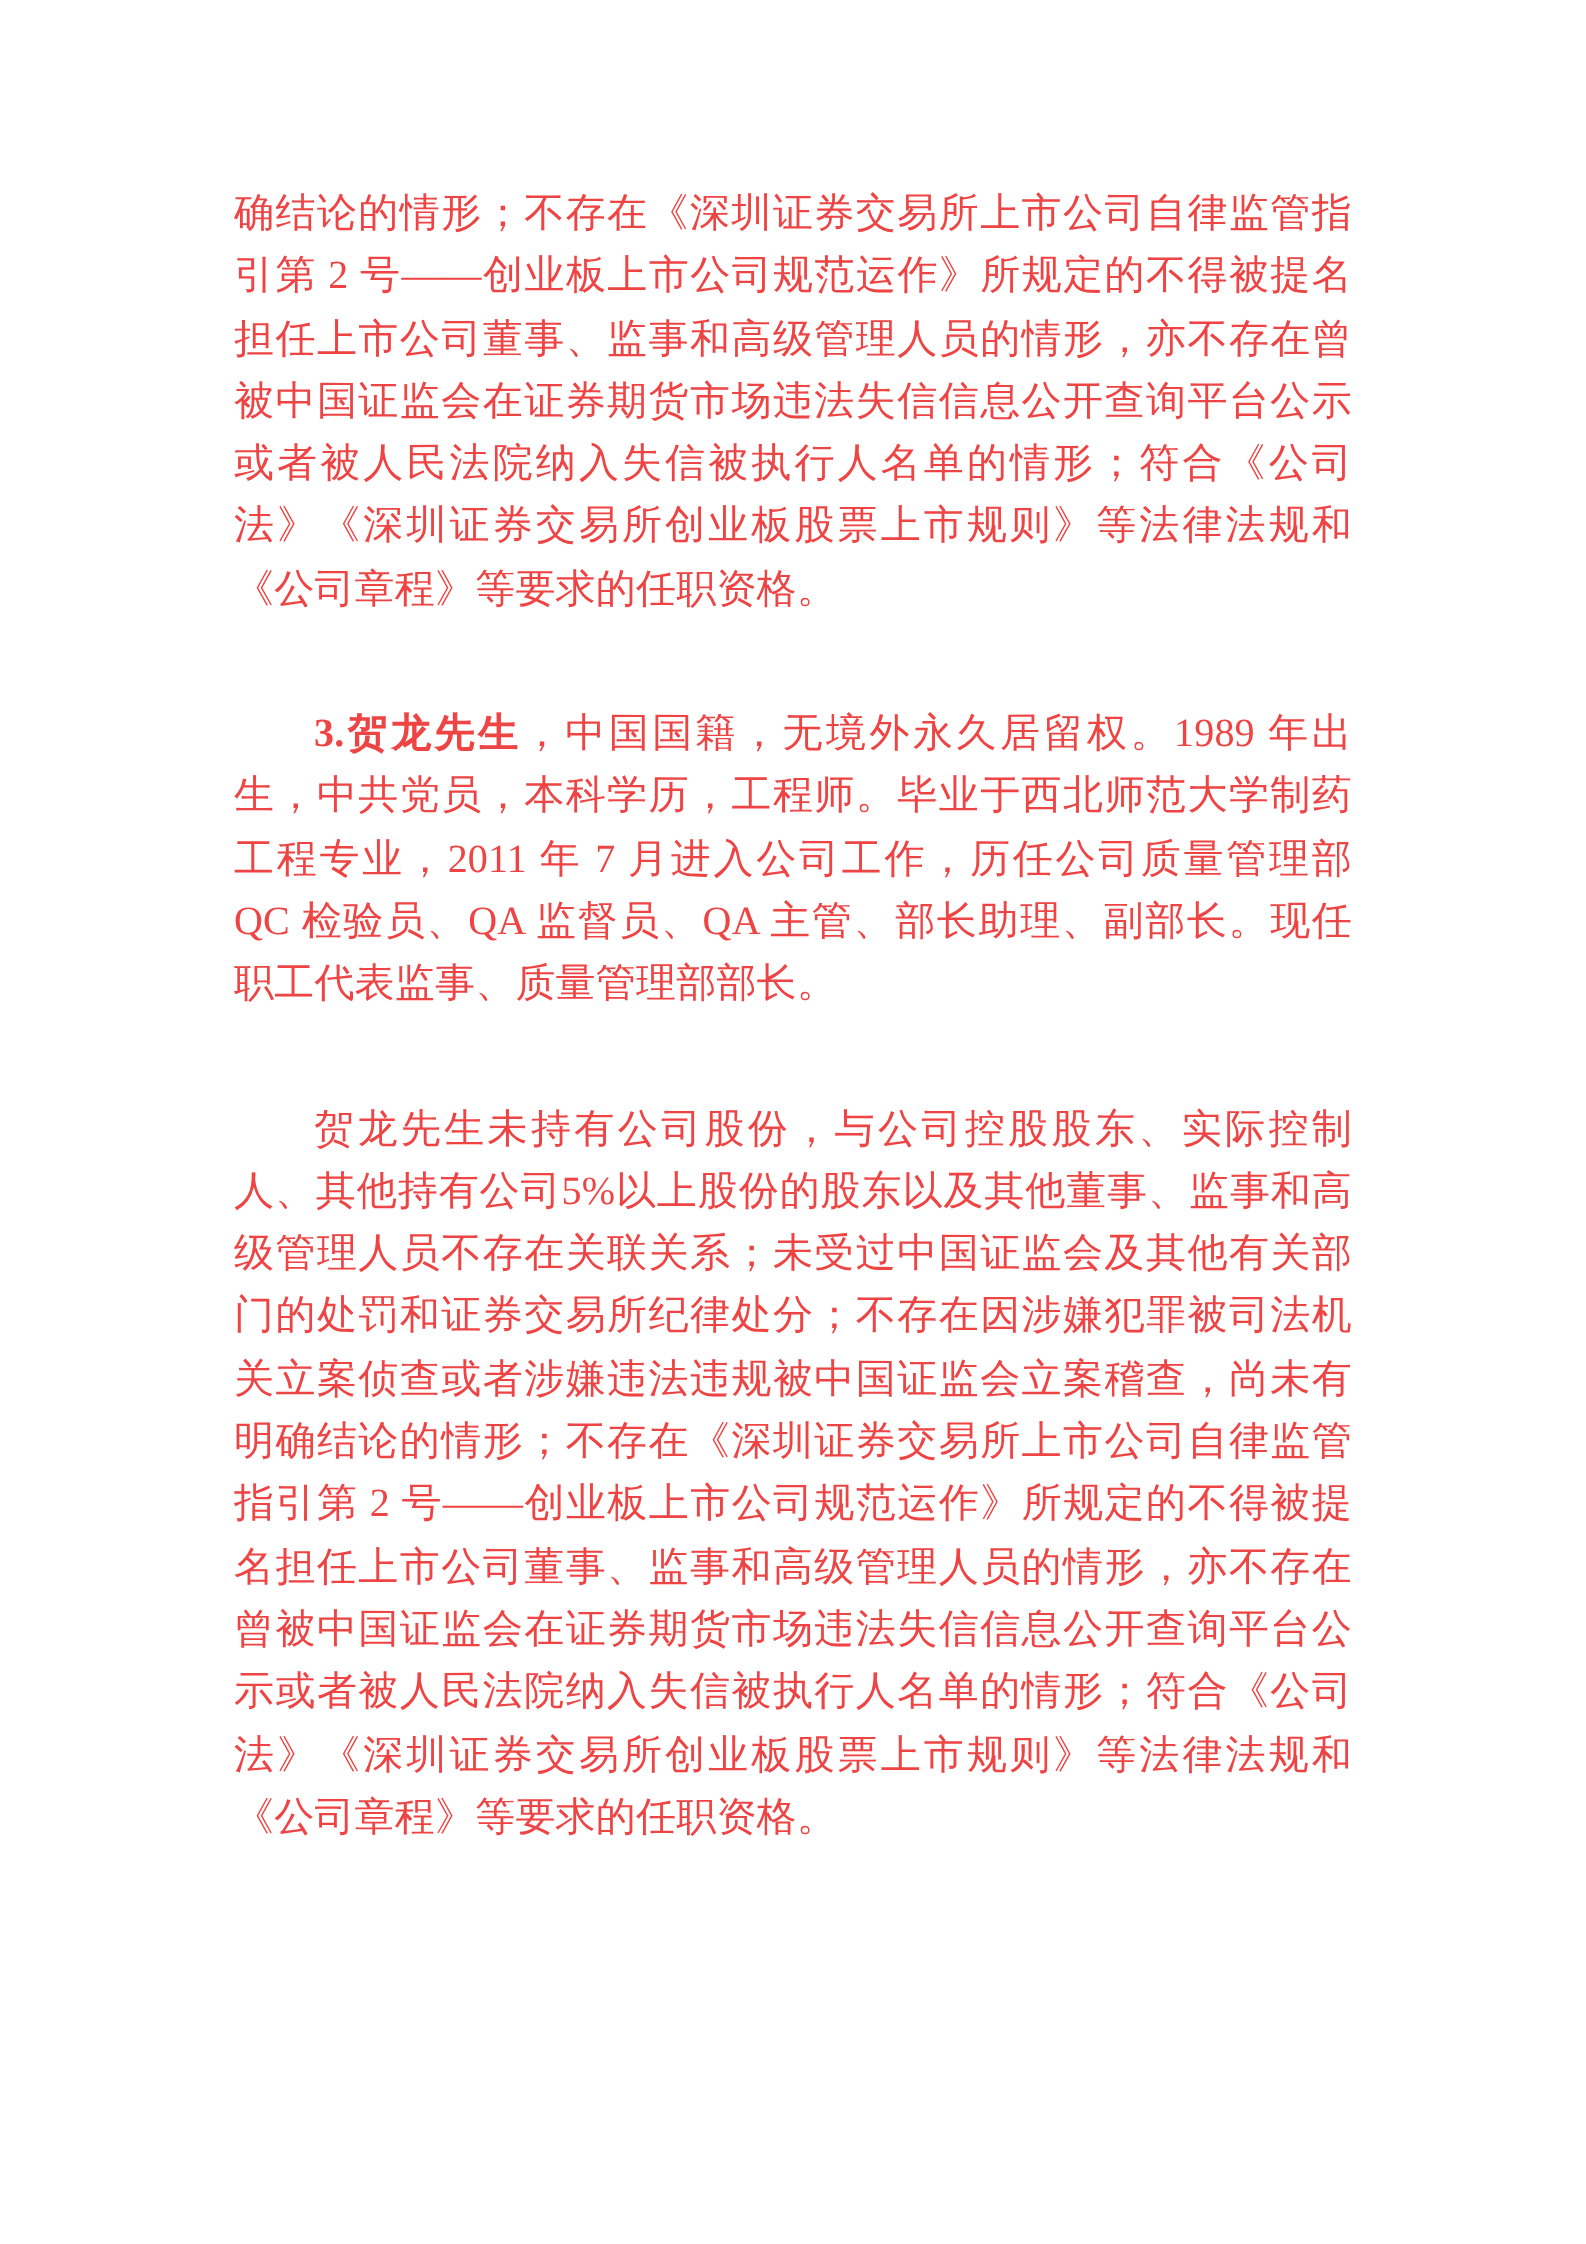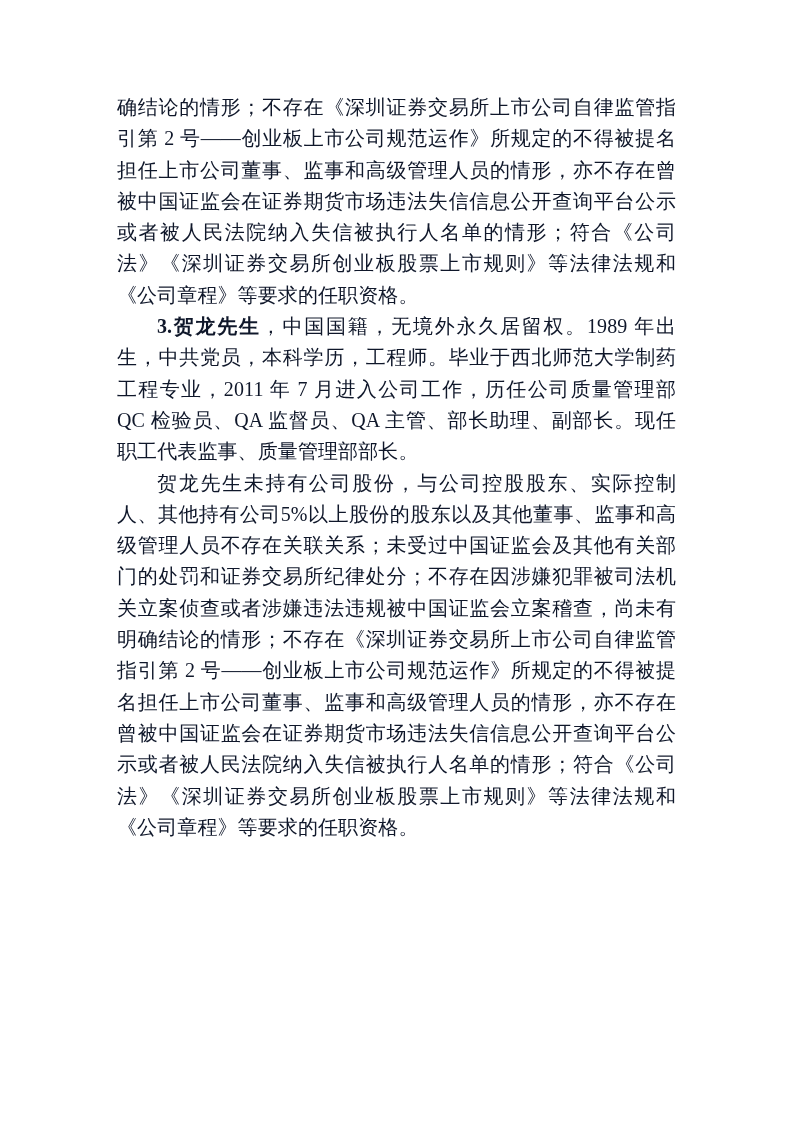--- a/index.html
+++ b/index.html
@@ -19,27 +19,28 @@
     left: 117px;
     top: 92px;
     width: 559px;
   }
   .para {
     margin: 0;
     padding: 0;
     font-family: "Liberation Serif", "DejaVu Serif", serif;
     font-size: 20px;
     line-height: 31.3px;
-    color: #0f172a;
+    color: #ef4444;
     text-align: justify;
     text-justify: inter-ideograph;
     letter-spacing: 0.1px;
   }
   .para.indent {
     text-indent: 2em;
+    margin-top: 41px;
   }
   .bold-lead {
     font-weight: 700;
   }
 </style>
 </head>
 <body>
 
 <div class="page">
   <div class="doc-body">

